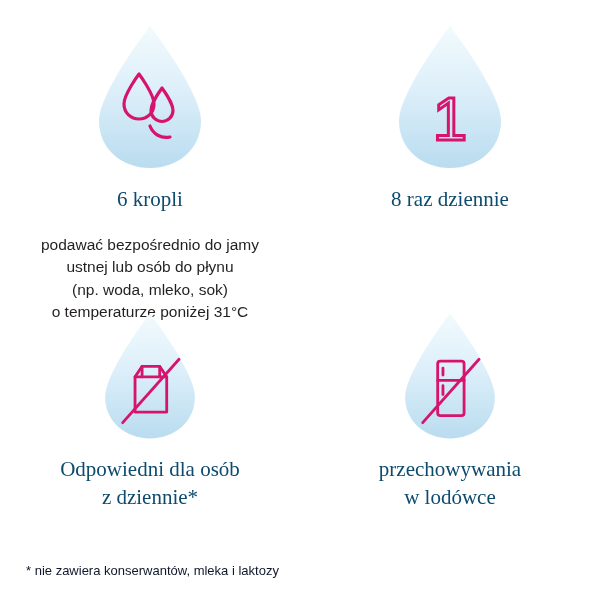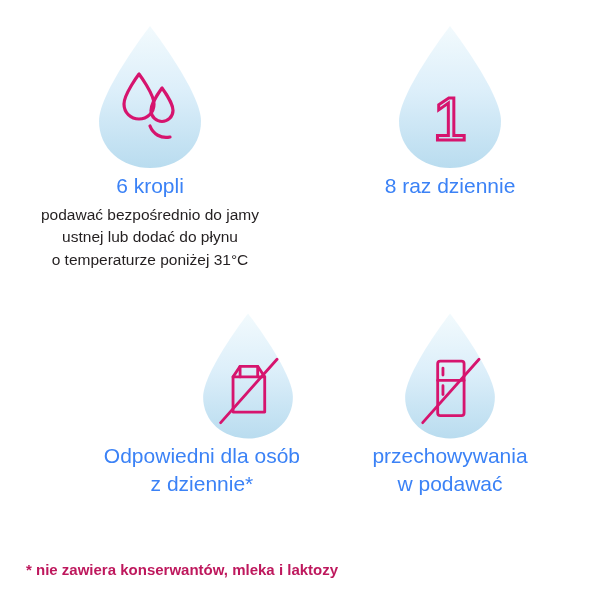--- a/index.html
+++ b/index.html
@@ -31,21 +31,21 @@
     grid-template-rows: 300px 260px;
   }
   .cell {
     position: relative;
     display: flex;
     flex-direction: column;
     align-items: center;
   }
   .cell.c1 { padding-top: 22px; }
   .cell.c2 { padding-top: 22px; }
-  .cell.c3 { padding-top: 10px; align-items: flex-end; }
+  .cell.c3 { padding-top: 10px; }
   .cell.c4 { padding-top: 10px; }
 
   .drop {
     position: relative;
     width: 118px;
     height: 150px;
   }
   .drop.small {
     width: 104px;
     height: 132px;
@@ -69,38 +69,39 @@
     width: 100%;
     height: 100%;
   }
 
   .caption {
     text-align: center;
     line-height: 1.32;
   }
   .headline {
     font-size: 21px;
-    color: #3b82f6;
+    color: #0c4a6e;
+    margin-top: 14px;
+    font-family: Liberation Serif, serif;
   }
   .headline.two-line {
     font-size: 21px;
   }
   .subtext {
     font-size: 15.5px;
     color: #231f20;
-    margin-top: 4px;
+    margin-top: 20px;
     line-height: 1.45;
   }
   .footnote {
     position: absolute;
     left: 26px;
     bottom: 22px;
-    font-size: 15px;
-    color: #be185d;
-    font-weight: bold;
+    font-size: 13px;
+    color: #0f172a;
   }
   .numeral {
     font-family: "Liberation Sans", sans-serif;
     font-size: 62px;
     fill: none;
     stroke: #d6146e;
     stroke-width: 3;
   }
 </style>
 </head>
@@ -132,21 +133,22 @@
               <path d="M71 66 C71 66 60 81 60 88.5 C60 95 65.5 99.5 71 99.5 C76.5 99.5 82 95 82 88.5 C82 81 71 66 71 66 Z"></path>
               <path d="M59 104 C62 112 70 117 79 115"></path>
             </g>
           </svg>
         </span>
       </div>
       <div class="caption">
         <div class="headline">6 kropli</div>
         <div class="subtext">
           <div>podawać bezpośrednio do jamy</div>
-          <div>ustnej lub dodać do płynu</div>
+          <div>ustnej lub osób do płynu</div>
+          <div>(np. woda, mleko, sok)</div>
           <div>o temperaturze poniżej 31°C</div>
         </div>
       </div>
     </div>
 
     <div class="cell c2">
       <div class="drop">
         <svg viewBox="0 0 118 150">
           <path d="M59 4 C59 4 8 70 8 99 C8 127 31 146 59 146 C87 146 110 127 110 99 C110 70 59 4 59 4 Z" fill="url(#dropGrad)"></path>
         </svg>
@@ -199,21 +201,21 @@
               <path d="M51 66 L51 74"></path>
               <path d="M51 86 L51 96"></path>
               <path d="M28 128 L92 56"></path>
             </g>
           </svg>
         </span>
       </div>
       <div class="caption">
         <div class="headline two-line">
           <div>przechowywania</div>
-          <div>w podawać</div>
+          <div>w lodówce</div>
         </div>
       </div>
     </div>
 
   </div>
 
   <div class="footnote">* nie zawiera konserwantów, mleka i laktozy</div>
 
 </div>
 

